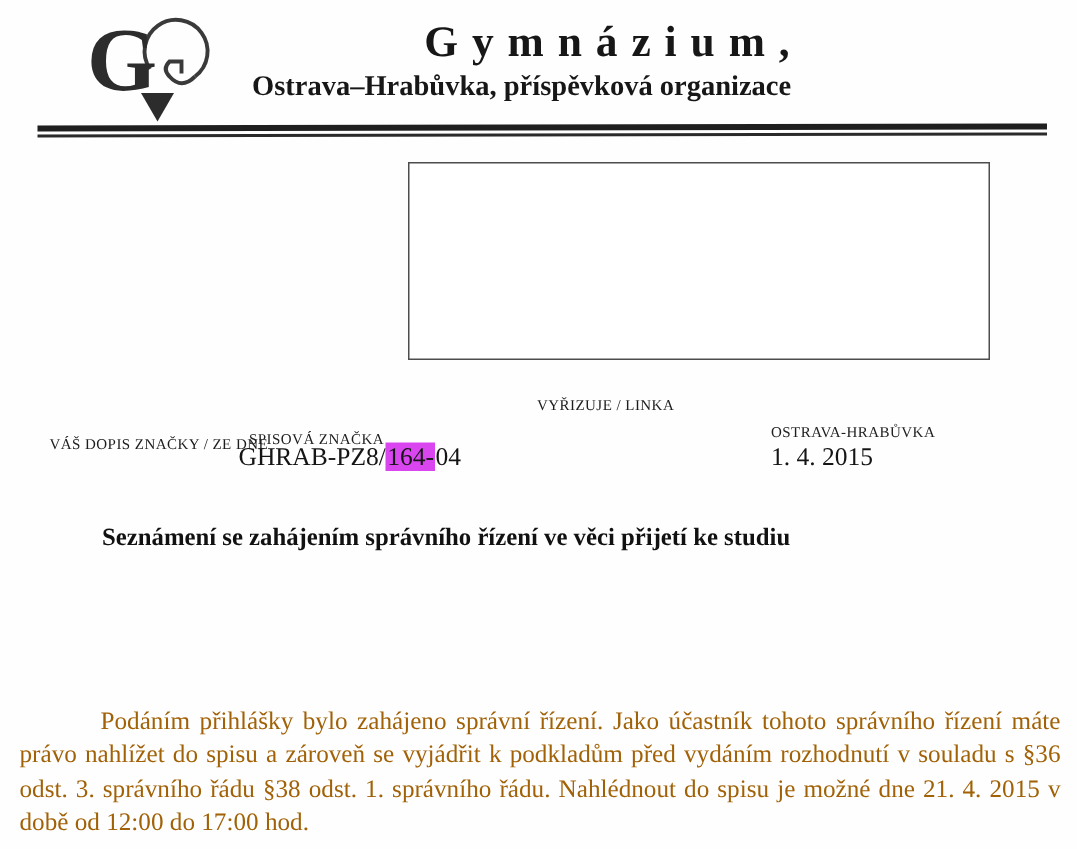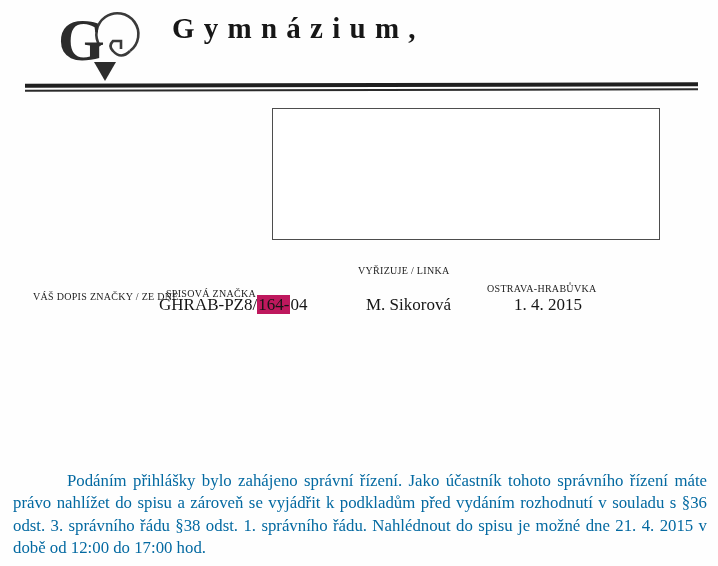--- a/index.html
+++ b/index.html
@@ -43,54 +43,55 @@
   .hl{padding:0 1px;}
   
   .subject{
     position:absolute;left:68px;top:348px;font-size:16.5px;font-weight:bold;
     color:#111;white-space:nowrap;
   }
   
   .body-par{
     position:absolute;left:13px;top:453px;width:694px;
     font-size:16.8px;line-height:22.4px;text-align:justify;
-    text-indent:54px;color:#0369a1;
+    text-indent:54px;color:#a16207;
   }
 </style>
 </head>
 <body>
 
 <div class="page">
 
   <div class="logo">
     <svg width="98" height="80" viewBox="0 0 98 80" aria-hidden="true">
       <path d="M 44 40 A 21 21 0 1 1 74 45" fill="none" stroke="#3a3a3a" stroke-width="2.6"></path>
       <path d="M 74 45 Q 65 54 57 45 Q 52 40 57 35 L 65 35 L 65 43" fill="none" stroke="#3a3a3a" stroke-width="2.6"></path>
       <text x="2" y="54" font-family="Liberation Serif, serif" font-weight="bold" font-size="60" fill="#2c2c2c">G</text>
       <polygon points="38,56 60,56 49,75" fill="#2c2c2c"></polygon>
     </svg>
   </div>
 
   <div class="header-text">
     <h1 class="org-title">G y m n á z i u m ,</h1>
+    <h2 class="org-subtitle">Ostrava–Hrabůvka, příspěvková organizace</h2>
   </div>
 
   <div class="rule">
     <div class="rule-thick"></div>
     <div class="rule-thin"></div>
   </div>
 
   <div class="address-box"></div>
 
   <span class="ref-label" style="left:33px;top:291px">VÁŠ DOPIS ZNAČKY / ZE DNE</span>
   <span class="ref-label" style="left:166px;top:288px">SPISOVÁ ZNAČKA</span>
   <span class="ref-label" style="left:358px;top:265px">VYŘIZUJE / LINKA</span>
-  <span class="ref-label" style="left:487px;top:283px">OSTRAVA-HRABŮVKA</span>
+  <span class="ref-label" style="left:514px;top:283px">OSTRAVA-HRABŮVKA</span>
 
-  <span class="ref-value" style="left:159px;top:295px"><span>GHRAB-PZ8/</span><span class="hl" style="background: #be185d;">164-</span><span>04</span></span>
+  <span class="ref-value" style="left:159px;top:295px"><span>GHRAB-PZ8/</span><span class="hl" style="background: #d946ef;">164-</span><span>04</span></span>
 
-  <span class="ref-value" style="left:366px;top:295px">M. Sikorová</span>
   <span class="ref-value" style="left:514px;top:295px">1. 4. 2015</span>
 
+  <div class="subject">Seznámení se zahájením správního řízení ve věci přijetí ke studiu</div>
 
   <p class="body-par">Podáním přihlášky bylo zahájeno správní řízení. Jako účastník tohoto správního řízení máte právo nahlížet do spisu a zároveň se vyjádřit k podkladům před vydáním rozhodnutí v souladu s §36 odst. 3. správního řádu §38 odst. 1. správního řádu. Nahlédnout do spisu je možné dne 21. 4. 2015 v době od 12:00 do 17:00 hod.</p>
 
 </div>
 
 </body></html>

